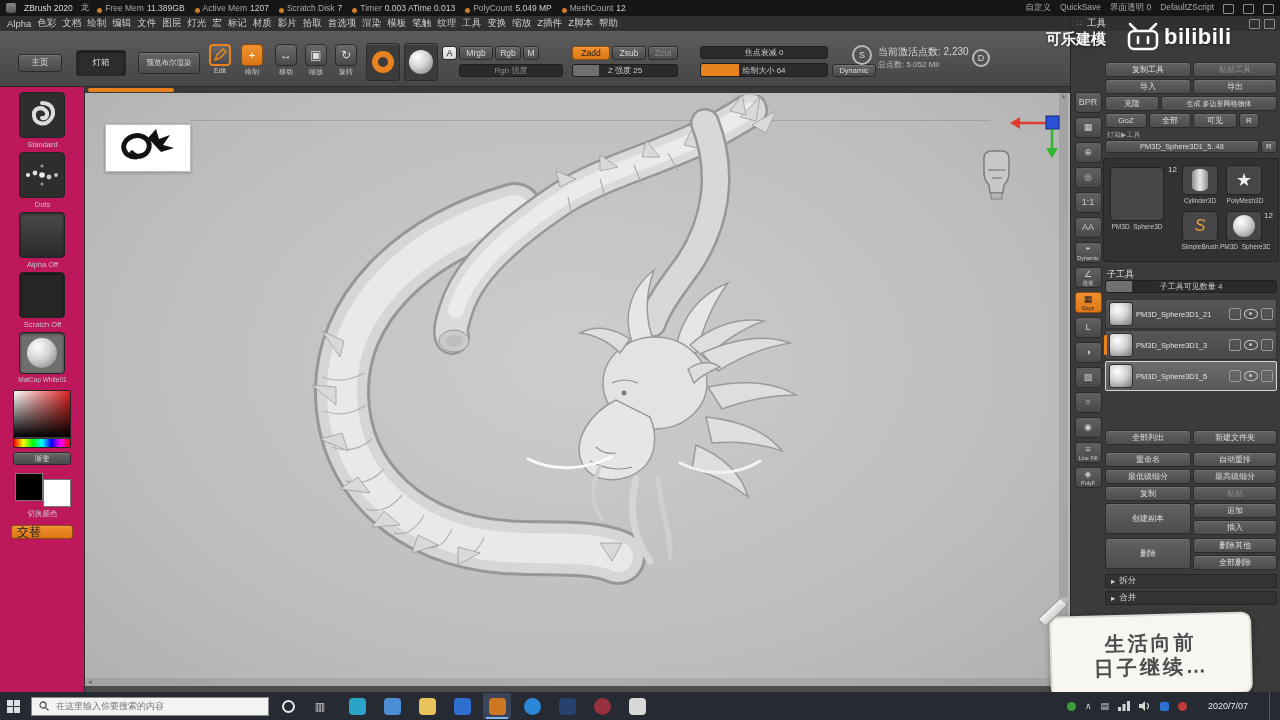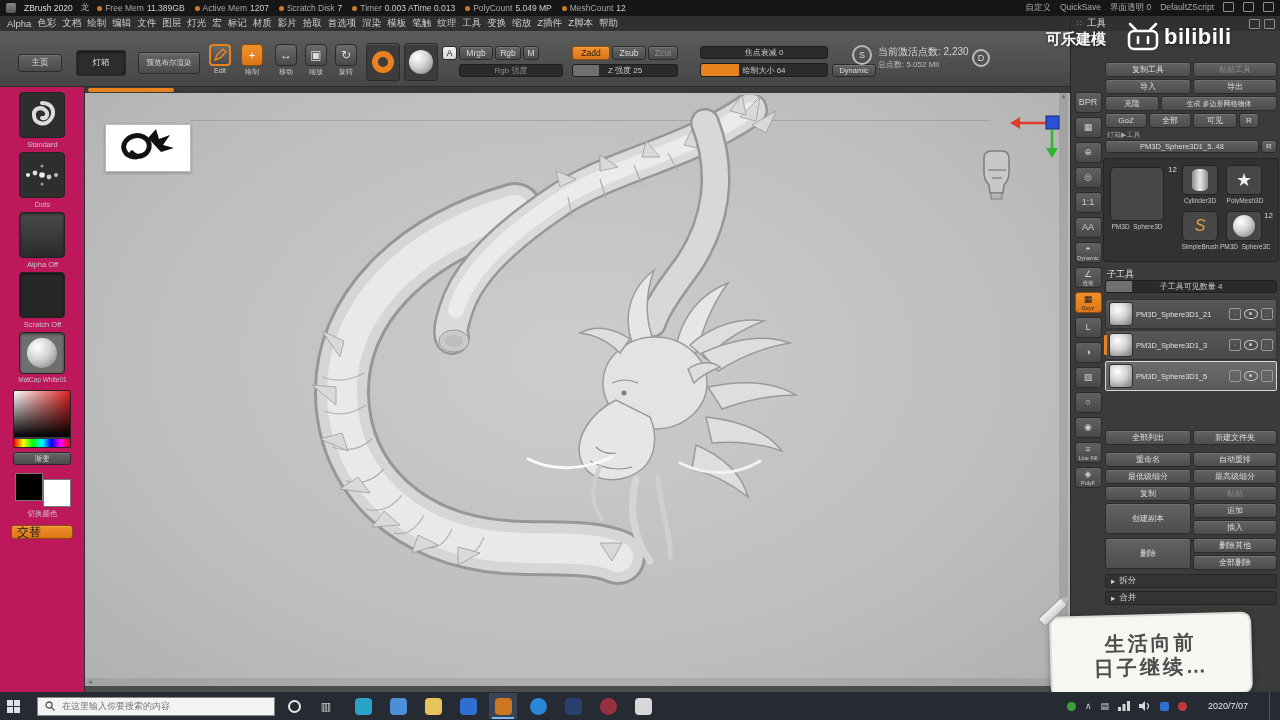--- a/index.html
+++ b/index.html
@@ -4,24 +4,24 @@
 <style>
   html,body{margin:0;padding:0;background:#1a1a1a}
   #app{position:relative;width:1280px;height:720px;overflow:hidden;background:#4c4c4c;
        font-family:"Liberation Sans","DejaVu Sans",sans-serif;color:#ccc}
   .abs{position:absolute}
   
   .titlebar{left:0;top:0;width:1280px;height:16px;background:#161616;display:flex;align-items:center;
             gap:8px;padding:0 6px;box-sizing:border-box;font-size:8.5px;color:#a8a8a8}
   .appicon{width:10px;height:10px;background:linear-gradient(#888,#555);border-radius:2px;flex:none}
   .stats{display:flex;gap:10px;align-items:center}
-  .stat{display:flex;align-items:center;gap:3px;white-space:nowrap}
+  .stat{display:flex;align-items:flex-end;gap:3px;white-space:nowrap}
   .stat::before{content:"";width:5px;height:5px;border-radius:50%;background:#d07b28}
   .stat .sv{color:#cfcfcf}
-  .tb-right{margin-left:auto;display:flex;gap:9px;align-items:flex-start}
+  .tb-right{margin-left:auto;display:flex;gap:9px;align-items:flex-end}
   .wicon{width:9px;height:8px;border:1px solid #8d8d8d;border-radius:1px}
   
   .menubar{left:0;top:16px;width:1070px;height:15px;background:#303030;display:flex;align-items:center;padding-left:4px;box-sizing:border-box}
   .menu-item{padding:0 3px;font-size:9.5px;color:#cfcfcf;white-space:nowrap}
   
   .toolbar{left:0;top:31px;width:1070px;height:56px;background:linear-gradient(#5c5c5c,#464646);border-bottom:1px solid #2d2d2d;box-sizing:border-box}
   .btn3d{background:linear-gradient(#656565,#4b4b4b);border:1px solid #2b2b2b;border-radius:3px;color:#dcdcdc;
          box-shadow:inset 0 1px 0 rgba(255,255,255,.12);display:flex;align-items:center;justify-content:center;
          font-size:8.5px;box-sizing:border-box;white-space:nowrap;overflow:hidden}
   .btn3d.dim{color:#8f8f8f}
@@ -96,21 +96,21 @@
   .note-line{font-size:20px;font-weight:bold;color:#4c4c4c;letter-spacing:3px;line-height:1.1}
   .pen{position:absolute;left:-14px;top:-12px;width:30px;height:9px;background:linear-gradient(#f2f2f2,#cfcfcf);
        border:1px solid #999;border-radius:2px;transform:rotate(-42deg)}
   .pen::after{content:"";position:absolute;right:-7px;top:0;border-top:4px solid transparent;border-bottom:4px solid transparent;border-left:7px solid #b9b9b9}
   
   .taskbar{left:0;top:692px;width:1280px;height:28px;background:#252a33;z-index:60;display:flex;align-items:center}
   .start{width:26px;height:28px;display:flex;align-items:center;justify-content:center}
   .winlogo{display:grid;grid-template-columns:6px 6px;grid-template-rows:6px 6px;gap:1px}
   .winlogo span{background:#dfe3e8}
   .search-pill{width:238px;height:19px;background:#f3f3f3;border:1px solid #888;display:flex;align-items:center;gap:5px;
-               padding:0 7px;box-sizing:border-box;margin-left:11px}
+               padding:0 7px;box-sizing:border-box;margin-left:5px}
   .search-pill input{border:0;outline:0;background:transparent;font-size:9px;color:#444;width:190px;font-family:inherit}
   .tb-ico{width:26px;height:26px;display:flex;align-items:center;justify-content:center;color:#d8d8d8;font-size:11px;margin-left:6px}
   .tb-apps{display:flex;margin-left:10px;gap:7px}
   .tb-app{width:28px;height:26px;display:flex;align-items:center;justify-content:center;position:relative}
   .tb-app .chip{width:17px;height:17px;border-radius:4px;background:#888}
   .tb-app.circle .chip{border-radius:50%}
   .tb-app.active{background:#3a4456}
   .tb-app.active::after{content:"";position:absolute;left:3px;right:3px;bottom:0;height:2px;background:#7ab8f5}
   .tray{margin-left:auto;display:flex;align-items:center;gap:9px;padding-right:6px}
   .tray .t{color:#d5d5d5;font-size:9px}

